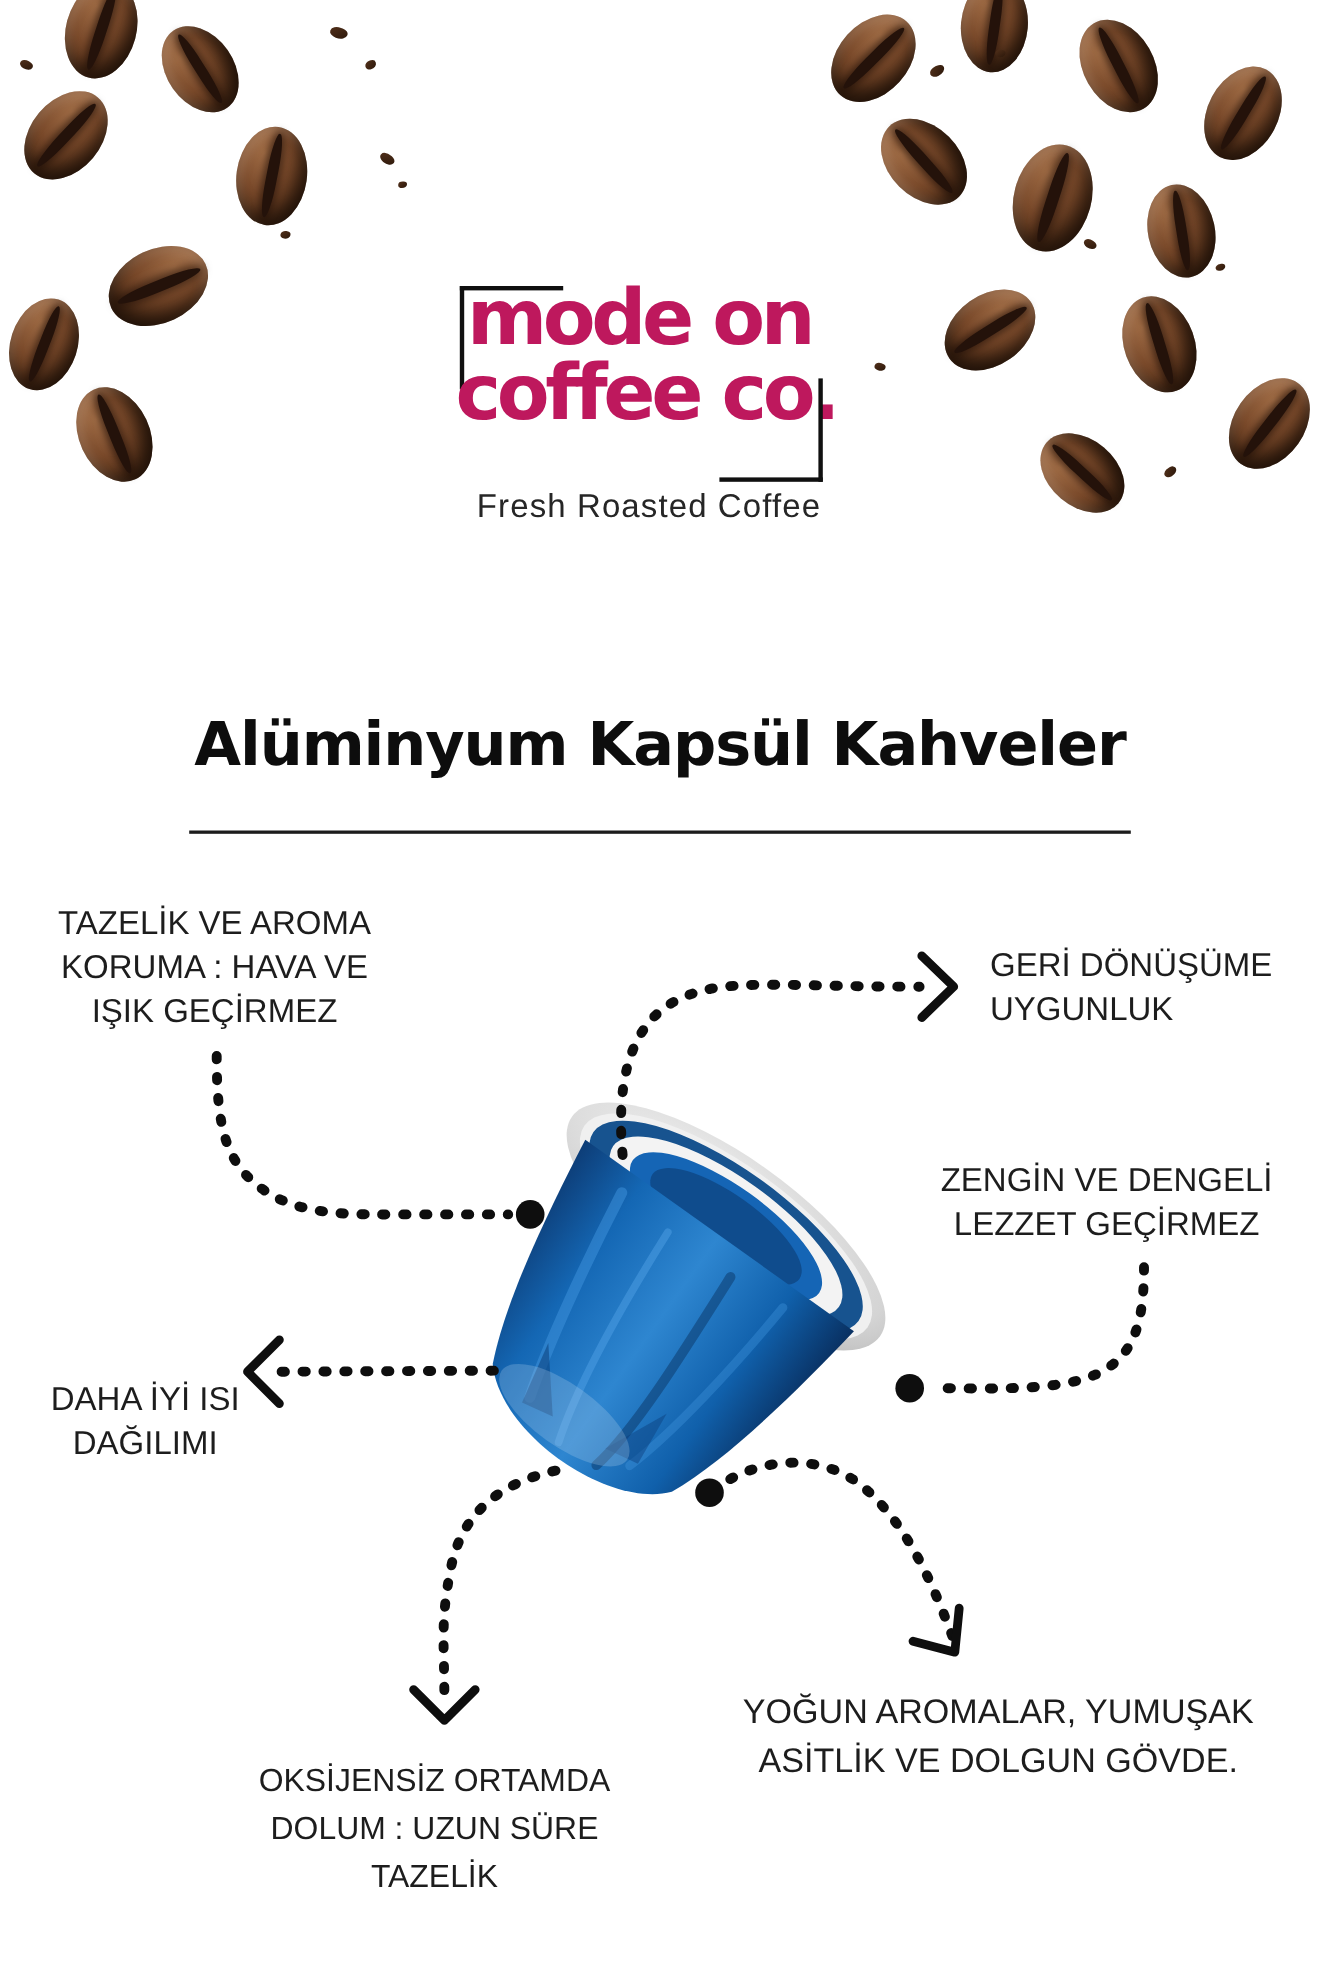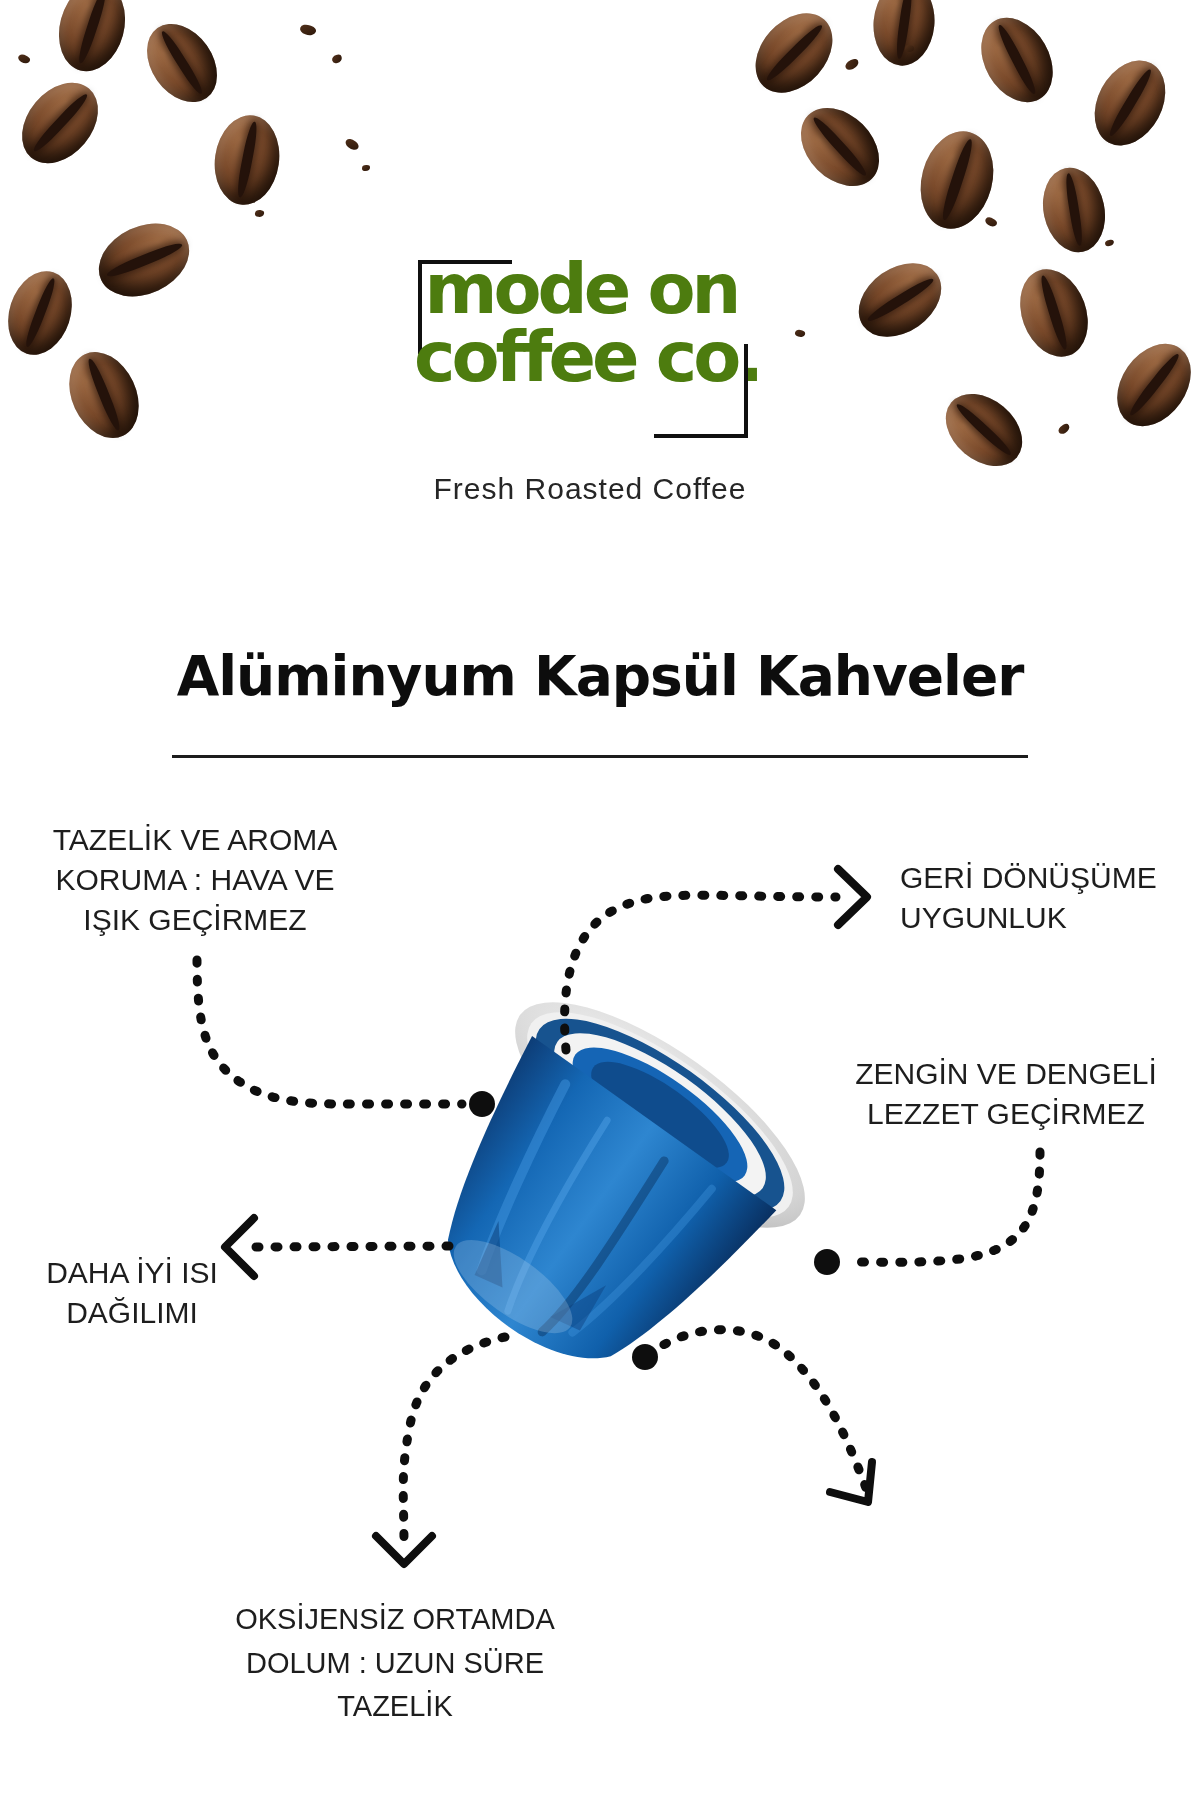--- a/index.html
+++ b/index.html
@@ -29,25 +29,25 @@
     position:absolute;left:418px;top:260px;width:90px;height:90px;
     border-top:4px solid #101010;border-left:4px solid #101010;
   }
   .logo-bracket-right{
     position:absolute;left:654px;top:344px;width:90px;height:90px;
     border-bottom:4px solid #101010;border-right:4px solid #101010;
   }
   .logo-text{
     position:absolute;left:414px;top:256px;width:334px;text-align:center;
     font-family:"DejaVu Sans","Liberation Sans",sans-serif;font-weight:800;
-    font-size:70px;line-height:.97;letter-spacing:-4px;color:#4d7c0f;white-space:nowrap;
+    font-size:70px;line-height:.97;letter-spacing:-4px;color:#be185d;white-space:nowrap;
   }
   .brand-tagline{
     position:absolute;left:370px;top:444px;width:440px;text-align:center;
-    font-size:30px;font-weight:400;letter-spacing:1px;color:#262626;margin-top:28px;
+    font-size:30px;font-weight:400;letter-spacing:1px;color:#262626;
   }
   
   .page-title{
     position:absolute;z-index:2;left:0;top:644px;width:1200px;text-align:center;margin:0;
     font-family:"DejaVu Sans","Liberation Sans",sans-serif;font-weight:800;
     font-size:55px;letter-spacing:-1px;color:#0d0d0d;
   }
   .title-underline{position:absolute;z-index:2;left:172px;top:755px;width:856px;height:3px;background:#1c1c1c;}
   
   .callout{
@@ -172,20 +172,24 @@
     <div>DAHA İYİ ISI</div>
     <div>DAĞILIMI</div>
   </div>
 
   <div class="callout co-oxygen">
     <div>OKSİJENSİZ ORTAMDA</div>
     <div>DOLUM : UZUN SÜRE</div>
     <div>TAZELİK</div>
   </div>
 
+  <div class="callout co-aroma">
+    <div>YOĞUN AROMALAR, YUMUŞAK</div>
+    <div>ASİTLİK VE DOLGUN GÖVDE.</div>
+  </div>
 
   <svg class="capsule-svg" width="480" height="470" viewBox="0 0 480 470">
     <defs>
       <linearGradient id="bodyGrad" x1="0" y1="0" x2="1" y2="0">
         <stop offset="0" stop-color="#0d3d77"></stop>
         <stop offset="0.22" stop-color="#1467b4"></stop>
         <stop offset="0.5" stop-color="#2e86d0"></stop>
         <stop offset="0.78" stop-color="#1060ab"></stop>
         <stop offset="1" stop-color="#093061"></stop>
       </linearGradient>

